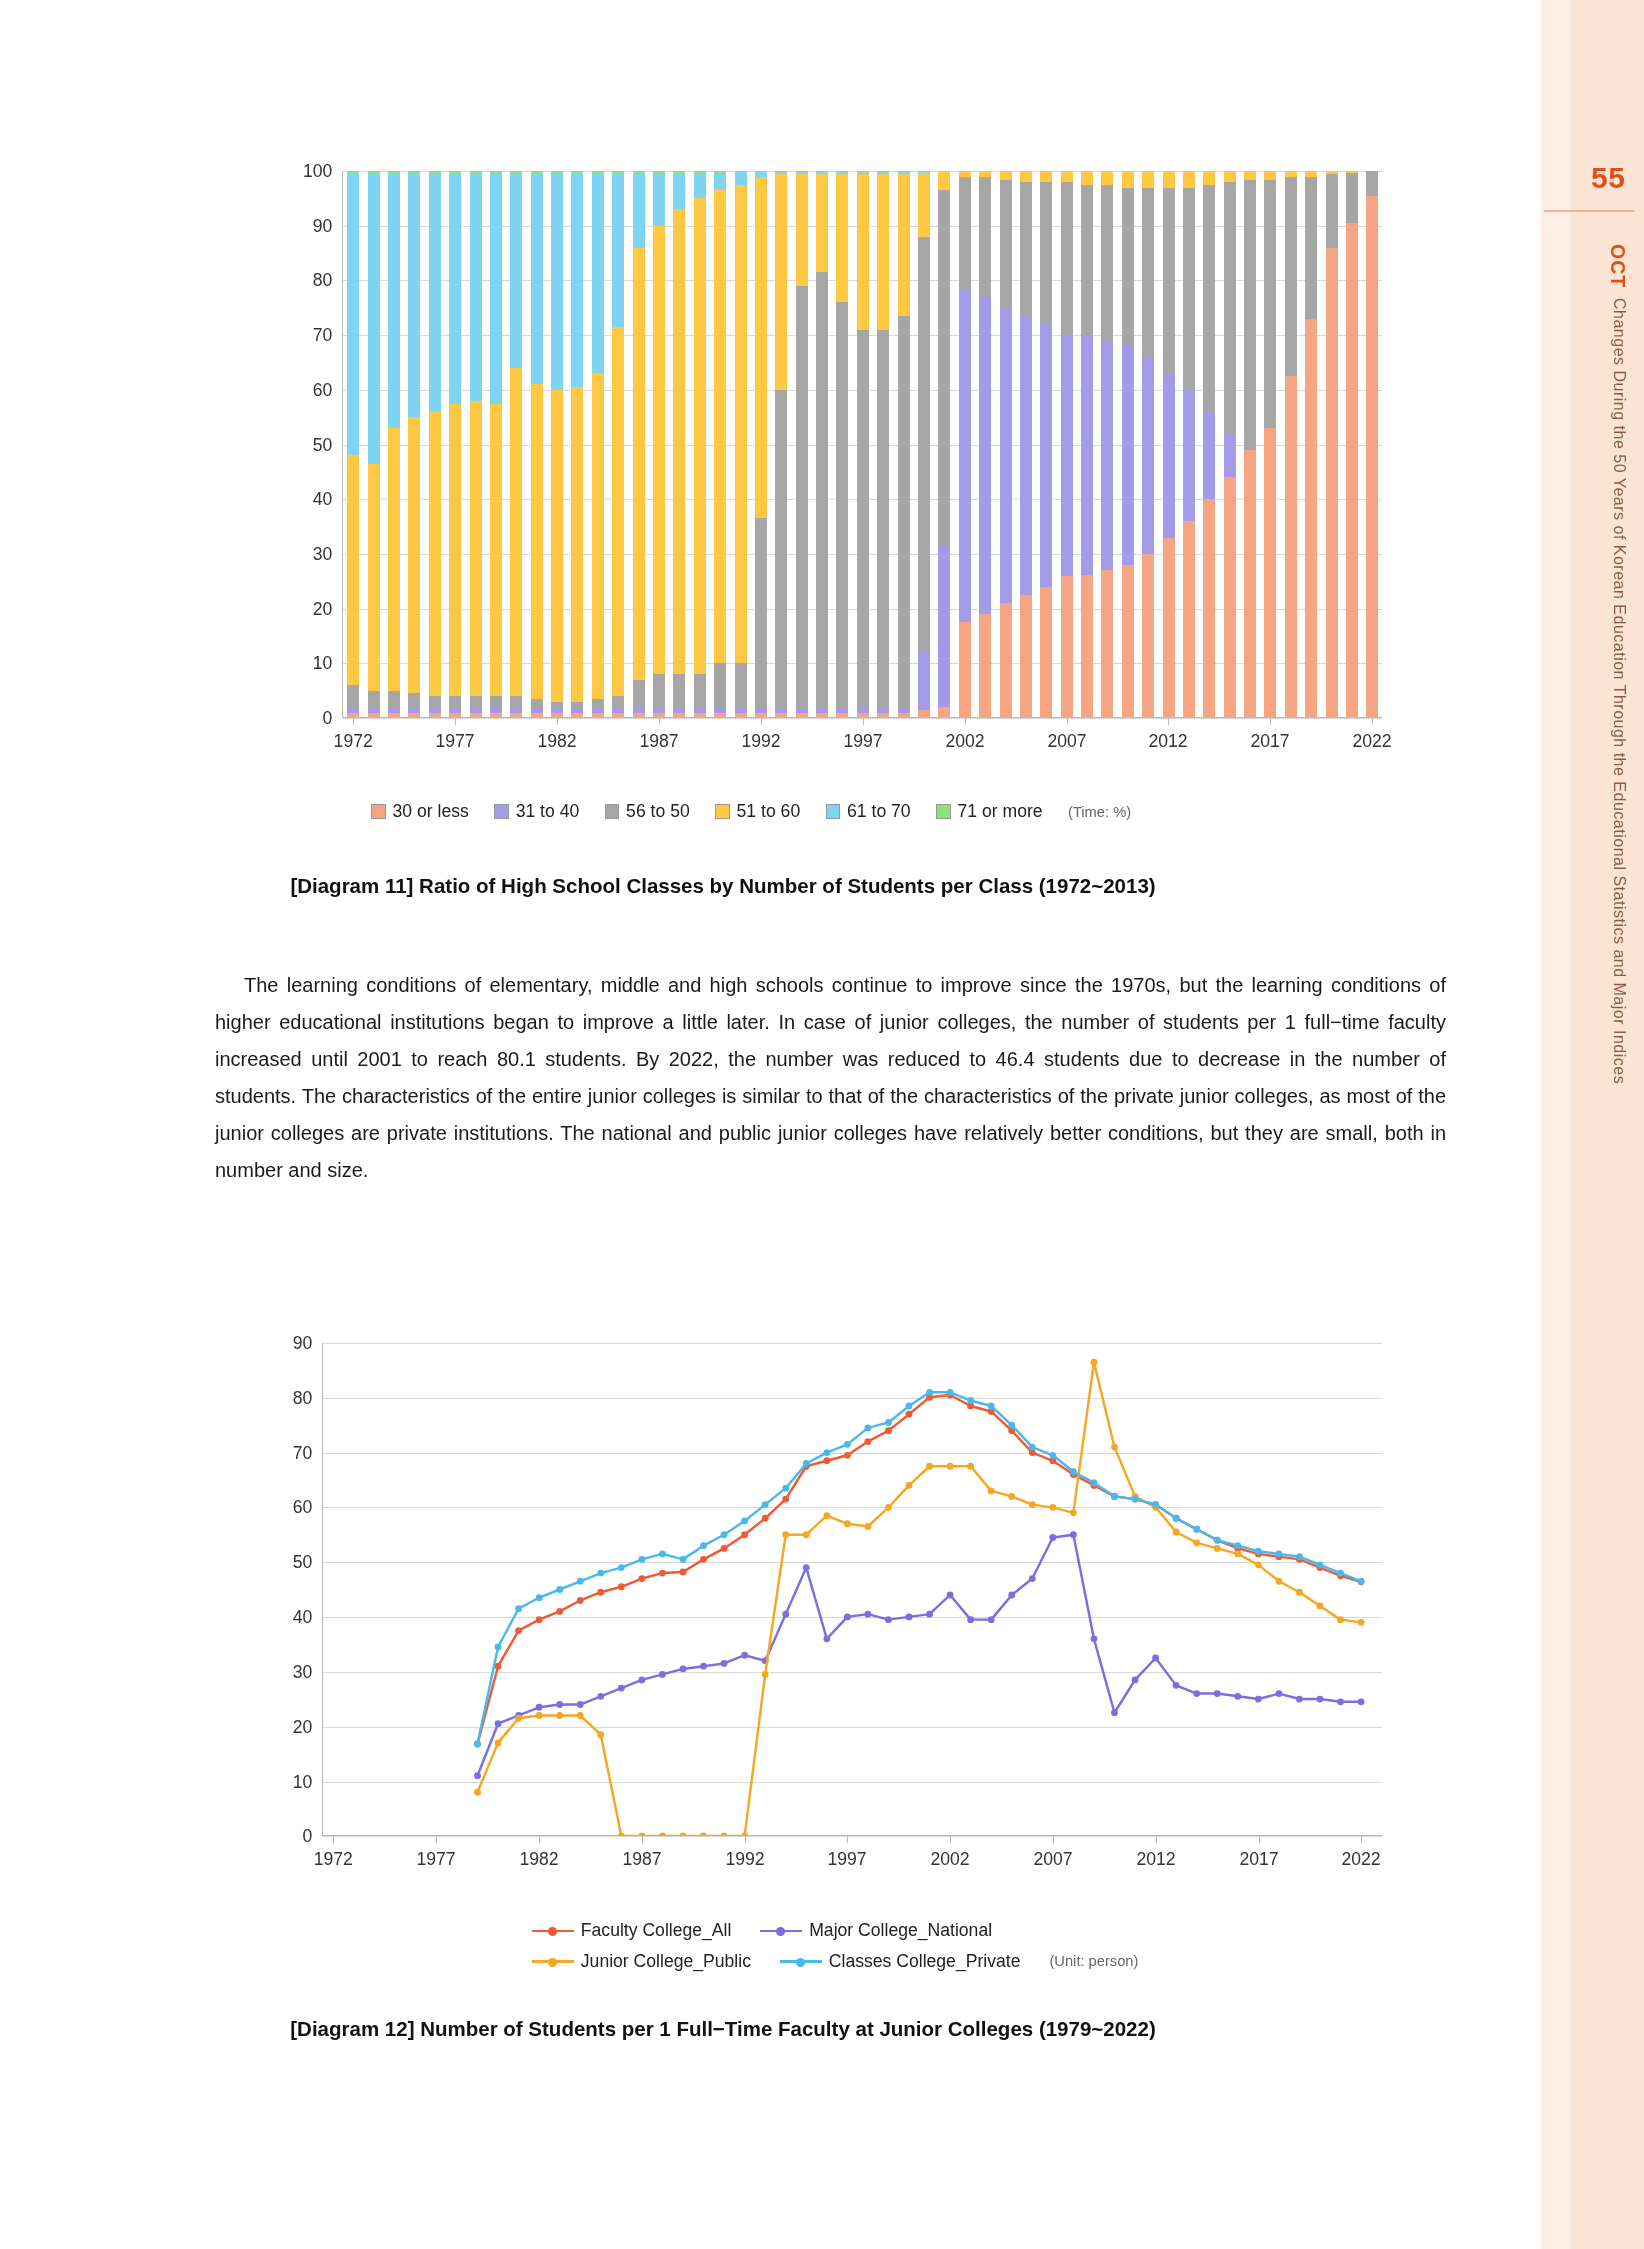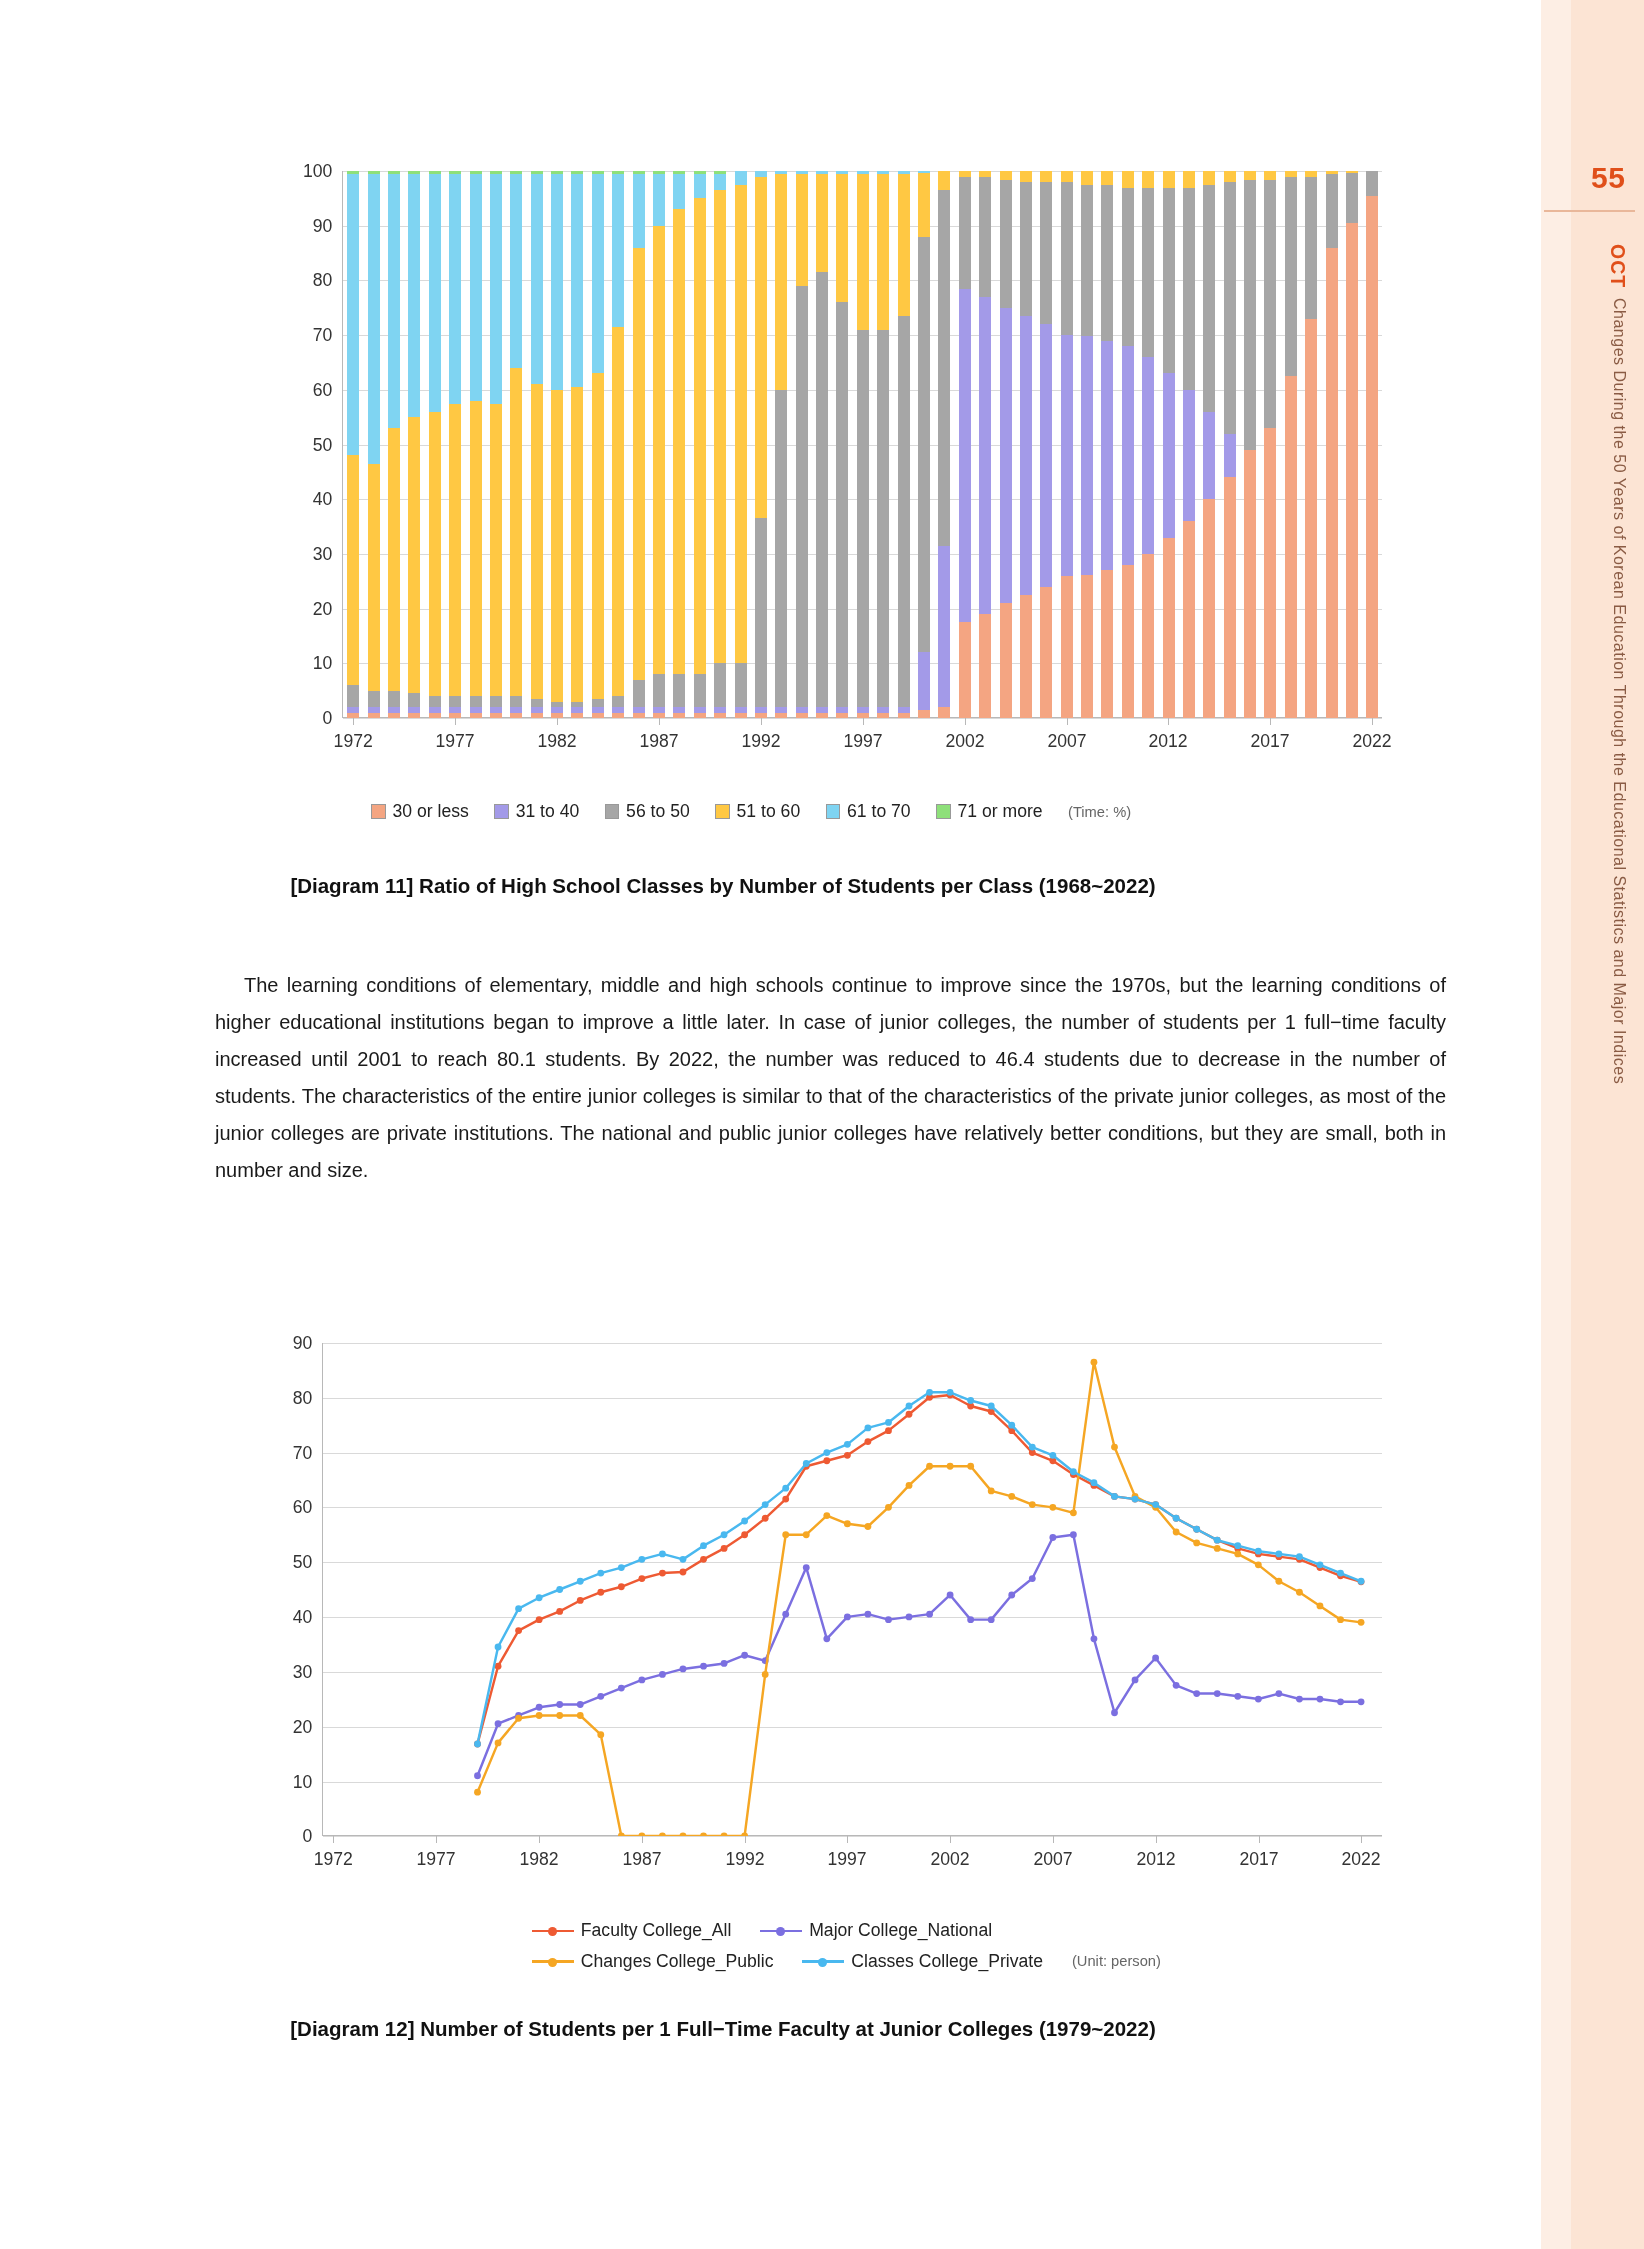--- a/index.html
+++ b/index.html
@@ -590,21 +590,21 @@
       <span class="swatch" style="background: rgb(127, 212, 242);"></span>
       <span class="legend-label">61 to 70</span>
     </div>
     <div class="legend-item">
       <span class="swatch" style="background: rgb(142, 224, 122);"></span>
       <span class="legend-label">71 or more</span>
     </div>
     <span class="unit">(Time: %)</span>
   </div>
 
-<div class="caption" style="left:0; top:874px; width:1446px;">[Diagram 11] Ratio of High School Classes by Number of Students per Class (1968~2022)</div>
+<div class="caption" style="left:0; top:874px; width:1446px;">[Diagram 11] Ratio of High School Classes by Number of Students per Class (1972~2013)</div>
 
 <div class="body-text" style="left:215px; top:967px; width:1231px;">
   <p>The learning conditions of elementary, middle and high schools continue to improve since the 1970s, but the learning conditions of higher educational institutions began to improve a little later. In case of junior colleges, the number of students per 1 full−time faculty increased until 2001 to reach 80.1 students. By 2022, the number was reduced to 46.4 students due to decrease in the number of students. The characteristics of the entire junior colleges is similar to that of the characteristics of the private junior colleges, as most of the junior colleges are private institutions. The national and public junior colleges have relatively better conditions, but they are small, both in number and size.</p>
 </div>
 
 <div class="chart-wrap" id="chart2-wrap" style="left:0; top:1319px; width:1397px; height:586px;">
   <div class="plot" id="chart2-plot" style="left:322px; top:24.4px; width:1060px; height:493px;">
       <div class="gridline" style="top: 493px;"></div>
       <div class="ytick" style="top: 493px;">0</div>
       <div class="gridline" style="top: 439px;"></div>
@@ -849,21 +849,21 @@
         </span>
         <span class="legend-label">Major College_National</span>
       </div>
     </div>
     <div class="legend2-row">
       <div class="legend2-item">
         <span class="line-swatch">
           <span class="ln" style="background: rgb(245, 166, 35);"></span>
           <span class="dt" style="background: rgb(245, 166, 35);"></span>
         </span>
-        <span class="legend-label">Changes College_Public</span>
+        <span class="legend-label">Junior College_Public</span>
       </div>
       <div class="legend2-item">
         <span class="line-swatch">
           <span class="ln" style="background: rgb(73, 184, 239);"></span>
           <span class="dt" style="background: rgb(73, 184, 239);"></span>
         </span>
         <span class="legend-label">Classes College_Private</span>
       </div>
       <span class="unit">(Unit: person)</span>
     </div>

